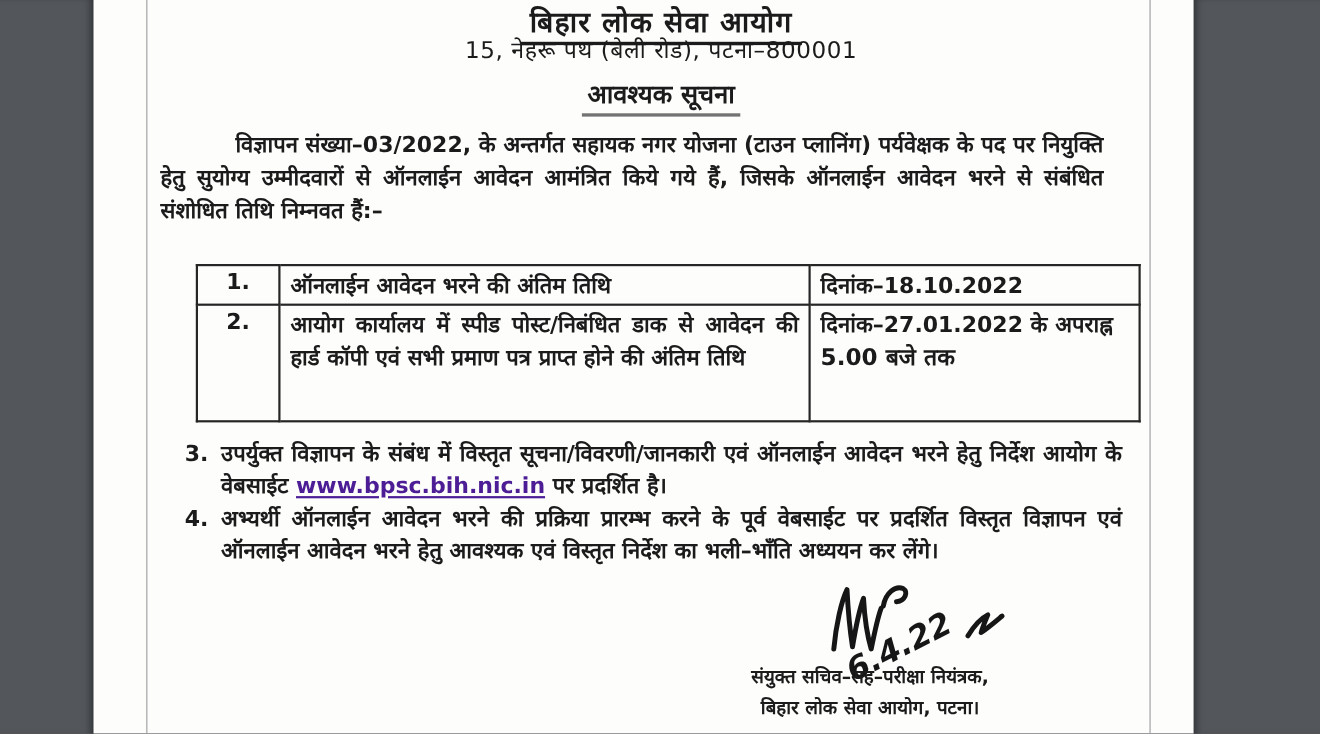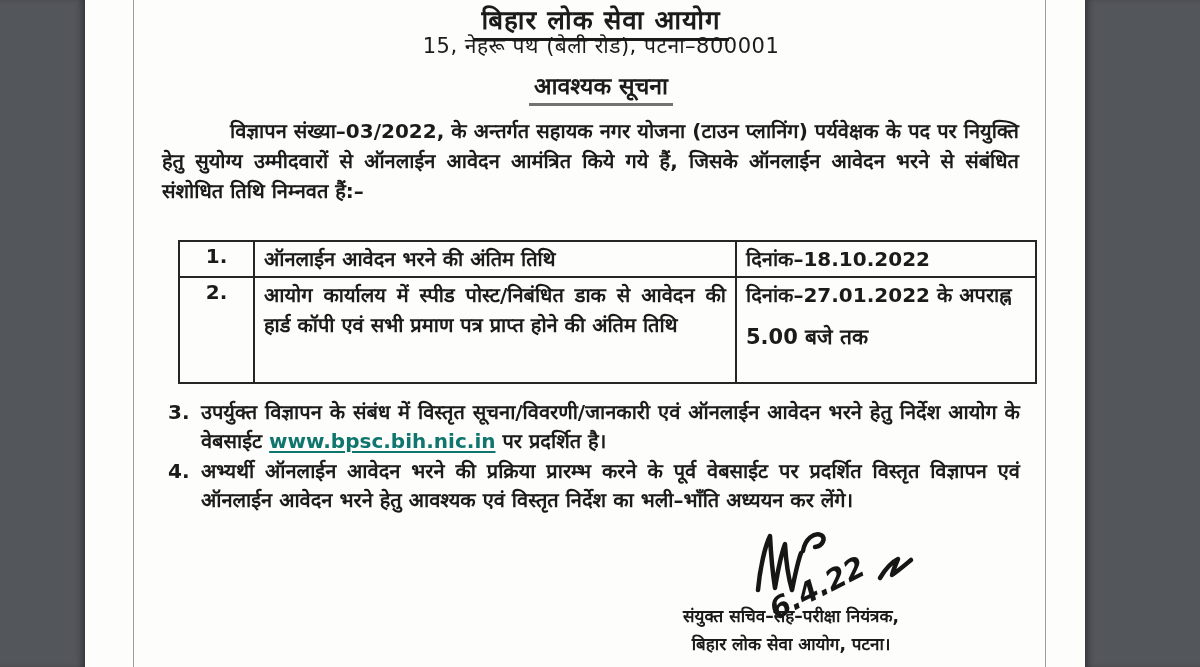--- a/index.html
+++ b/index.html
@@ -69,21 +69,21 @@
   .notice-heading {
     display: inline-block;
     font-size: 23px;
     font-weight: bold;
     border-bottom: 3px solid #737373;
     padding: 0 5px 2px 5px;
   }
 
   .intro {
     position: absolute;
-    left: 77px;
+    left: 61px;
     top: 116px;
     width: 857px;
     font-size: 20px;
     font-weight: bold;
     line-height: 30px;
     text-align: justify;
     text-indent: 68px;
   }
 
   table.schedule {
@@ -99,21 +99,21 @@
   table.schedule td {
     border: 2px solid #262626;
     padding: 2px 9px;
     vertical-align: top;
   }
   td.c-sn   { width: 55px;  text-align: center; }
   td.c-desc { width: 462px; text-align: justify; line-height: 30px; }
   td.c-date { width: 280px; line-height: 30px; }
   tr.row-1 td { height: 30px; }
   tr.row-2 td { height: 100px; }
-  .date-big { font-size: 21px; margin-top: 12px; }
+  .date-big { font-size: 21px; }
 
   .item {
     position: absolute;
     left: 83px;
     width: 852px;
     font-size: 20px;
     font-weight: bold;
     line-height: 29px;
   }
   .item-3 { top: 398px; }
@@ -125,21 +125,21 @@
   }
   .item-text {
     margin-left: 33px;
     text-align: justify;
   }
   .site-link {
     font-weight: bold;
     text-decoration: underline;
     text-decoration-thickness: 2px;
     text-underline-offset: 3px;
-    color: #0f766e;
+    color: #4c1d95;
   }
 
   svg.signature {
     position: absolute;
     left: 655px;
     top: 520px;
     width: 175px;
     height: 110px;
   }
   .ink-stroke {

